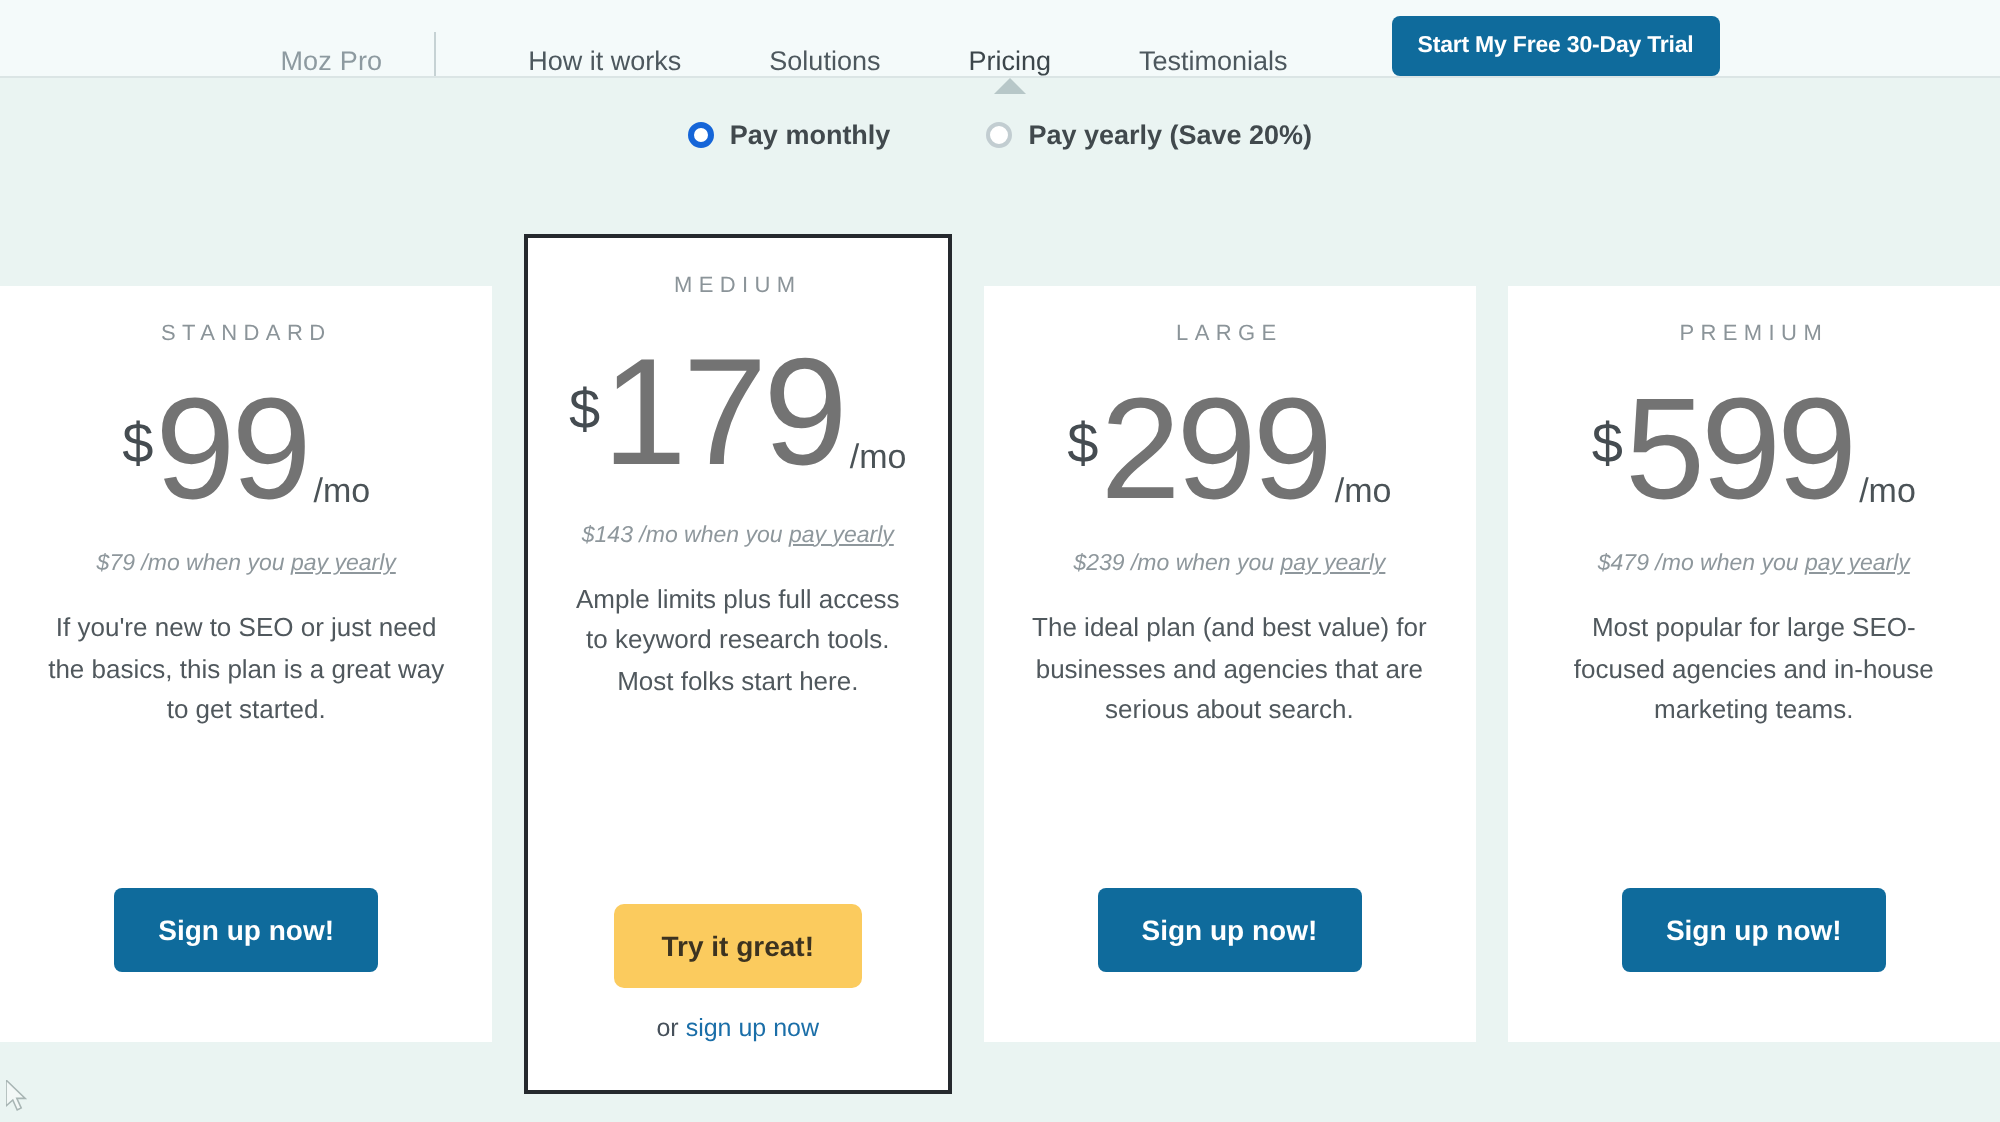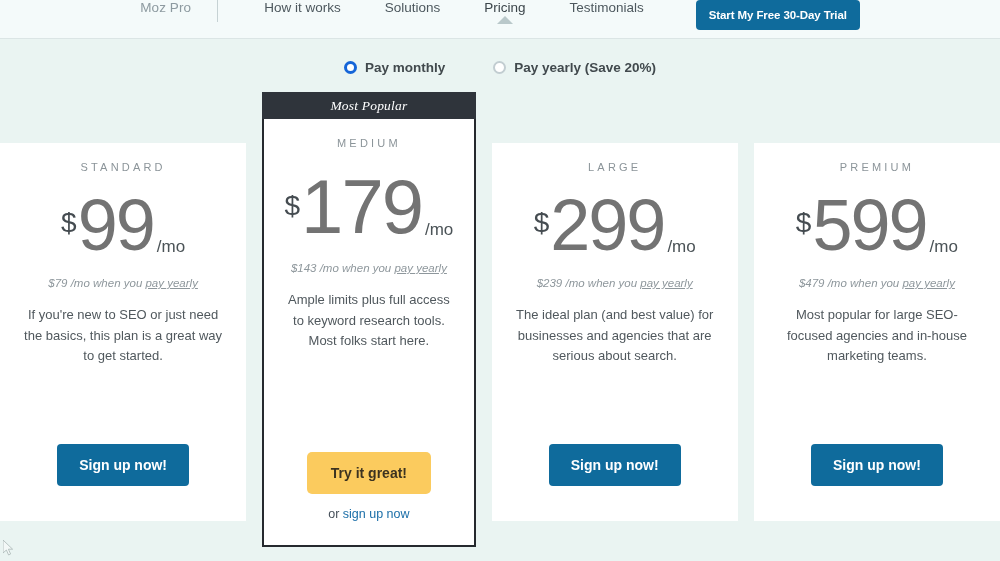--- a/index.html
+++ b/index.html
@@ -22,21 +22,21 @@
     position: relative;
     height: 39px;
     background: #f4fafa;
     display: flex;
     align-items: center;
     justify-content: center;
     border-bottom: 1px solid #dbe5e5;
   }
   .nav-inner {
     display: flex;
-    align-items: flex-start;
+    align-items: flex-end;
     gap: 0px;
     height: 100%;
   }
   .nav-brand {
     font-size: 13.5px;
     color: #8d9aa0;
     padding: 0 26px 0 0;
     letter-spacing: 0.1px;
     white-space: nowrap;
   }
@@ -309,21 +309,20 @@
     <div class="yearly-note">
       <span>$79 /mo when you </span><a href="#">pay yearly</a>
     </div>
     <div class="desc">If you're new to SEO or just need the basics, this plan is a great way to get started.</div>
     <div class="cta-area">
       <button class="btn-blue">Sign up now!</button>
     </div>
   </div>
 
   <div class="card featured">
-    <div class="ribbon">Most Popular</div>
     <div class="plan-name">MEDIUM</div>
     <div class="price-row">
       <span class="currency">$</span>
       <span class="amount">179</span>
       <span class="per">/mo</span>
     </div>
     <div class="yearly-note">
       <span>$143 /mo when you </span><a href="#">pay yearly</a>
     </div>
     <div class="desc">Ample limits plus full access to keyword research tools. Most folks start here.</div>

